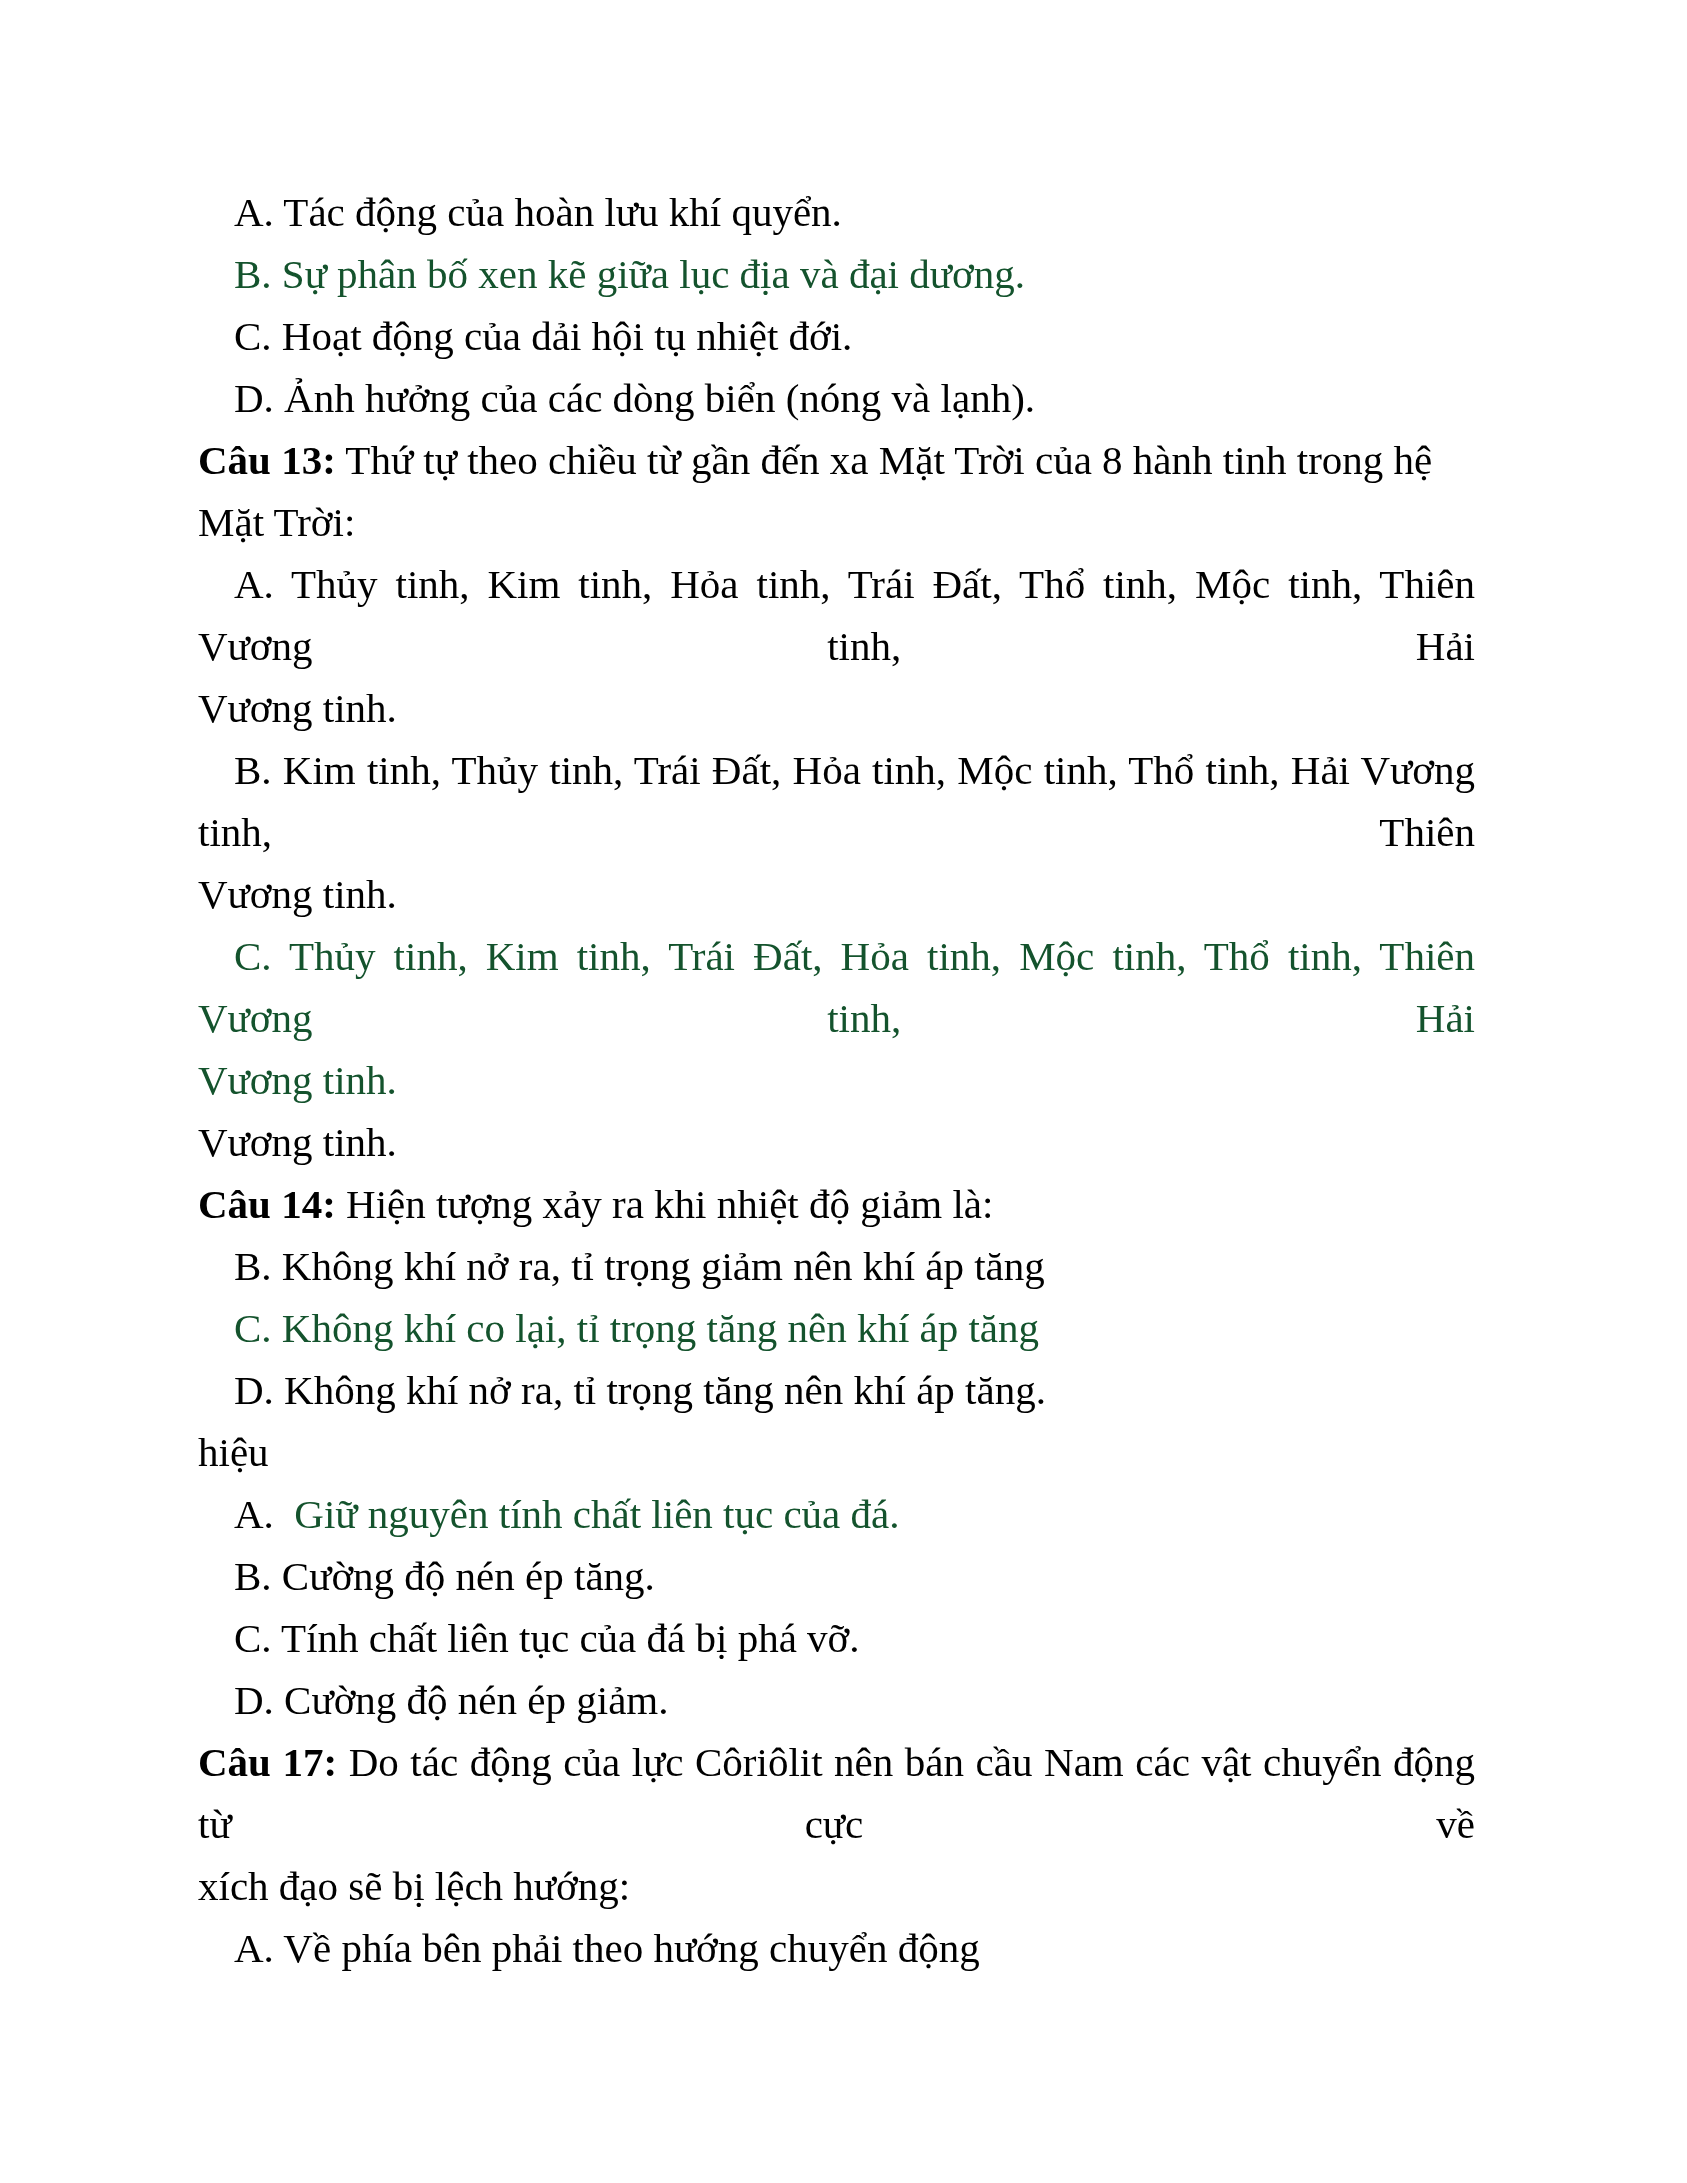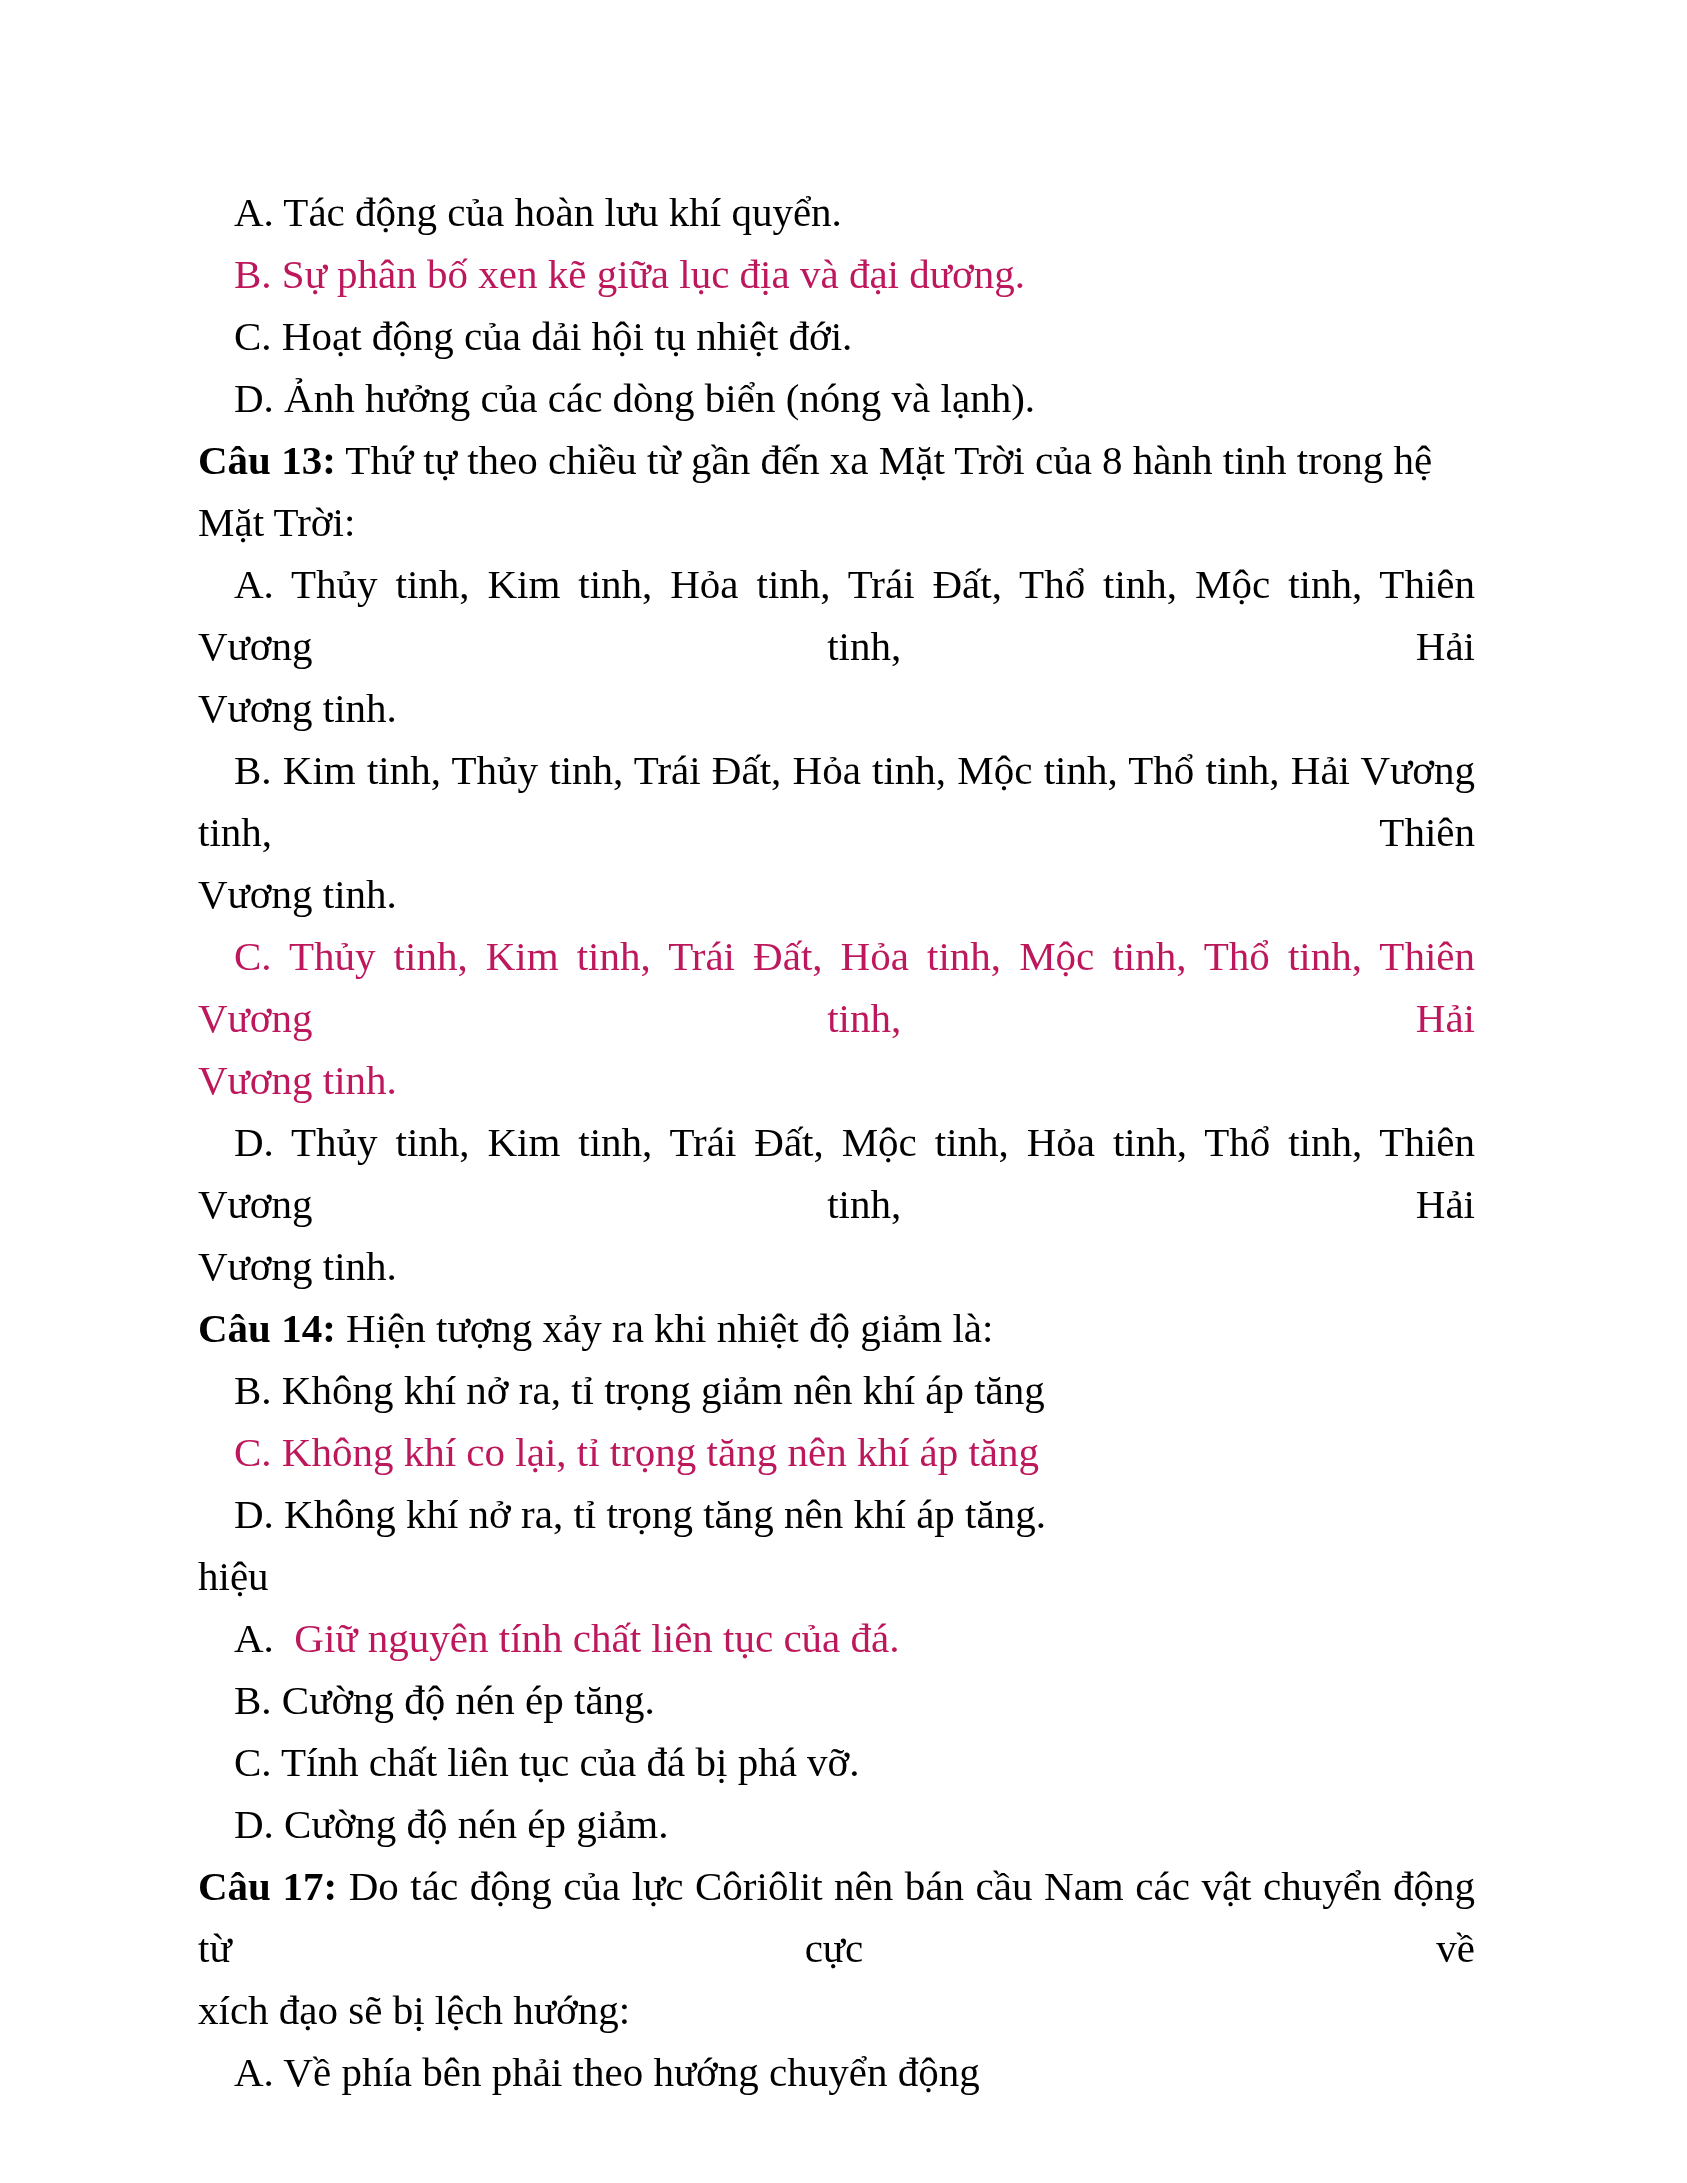--- a/index.html
+++ b/index.html
@@ -16,21 +16,21 @@
     position:absolute;
     left:198px;
     top:181px;
     width:1277px;
     font-size:41px;
     line-height:62px;
   }
   .line{min-height:62px;}
   .indent{text-indent:36px;}
   .justify{text-align:justify;text-align-last:justify;}
-  .red{color:#be185d;}
+  .red{color:#14532d;}
   .qlabel{font-weight:bold;}
   .options-row{position:relative;height:62px;}
   .options-row .opt{position:absolute;top:0;white-space:nowrap;}
   .opt-a{left:38px;}
   .opt-b{left:367px;}
   .opt-c{left:703px;}
   .opt-d{left:1050px;}
 </style>
 </head>
 <body>
@@ -43,21 +43,20 @@
     <div class="line indent"><span>C. Hoạt động của dải hội tụ nhiệt đới.</span></div>
     <div class="line indent"><span>D. Ảnh hưởng của các dòng biển (nóng và lạnh).</span></div>
 
     <div class="line"><span class="qlabel">Câu 13:</span><span> Thứ tự theo chiều từ gần đến xa Mặt Trời của 8 hành tinh trong hệ Mặt Trời:</span></div>
     <div class="line indent justify"><span>A. Thủy tinh, Kim tinh, Hỏa tinh, Trái Đất, Thổ tinh, Mộc tinh, Thiên Vương tinh, Hải</span></div>
     <div class="line"><span>Vương tinh.</span></div>
     <div class="line indent justify"><span>B. Kim tinh, Thủy tinh, Trái Đất, Hỏa tinh, Mộc tinh, Thổ tinh, Hải Vương tinh, Thiên</span></div>
     <div class="line"><span>Vương tinh.</span></div>
     <div class="line indent justify red"><span>C. Thủy tinh, Kim tinh, Trái Đất, Hỏa tinh, Mộc tinh, Thổ tinh, Thiên Vương tinh, Hải</span></div>
     <div class="line red"><span>Vương tinh.</span></div>
-    <div class="line indent justify"><span>D. Thủy tinh, Kim tinh, Trái Đất, Mộc tinh, Hỏa tinh, Thổ tinh, Thiên Vương tinh, Hải</span></div>
     <div class="line"><span>Vương tinh.</span></div>
 
     <div class="line"><span class="qlabel">Câu 14:</span><span> Hiện tượng xảy ra khi nhiệt độ giảm là:</span></div>
     <div class="line indent"><span>B. Không khí nở ra, tỉ trọng giảm nên khí áp tăng</span></div>
     <div class="line indent red"><span>C. Không khí co lại, tỉ trọng tăng nên khí áp tăng</span></div>
     <div class="line indent"><span>D. Không khí nở ra, tỉ trọng tăng nên khí áp tăng.</span></div>
 
     <div class="line"><span>hiệu</span></div>
 
     <div class="line indent"><span>A.</span><span class="red">&nbsp; Giữ nguyên tính chất liên tục của đá.</span></div>

